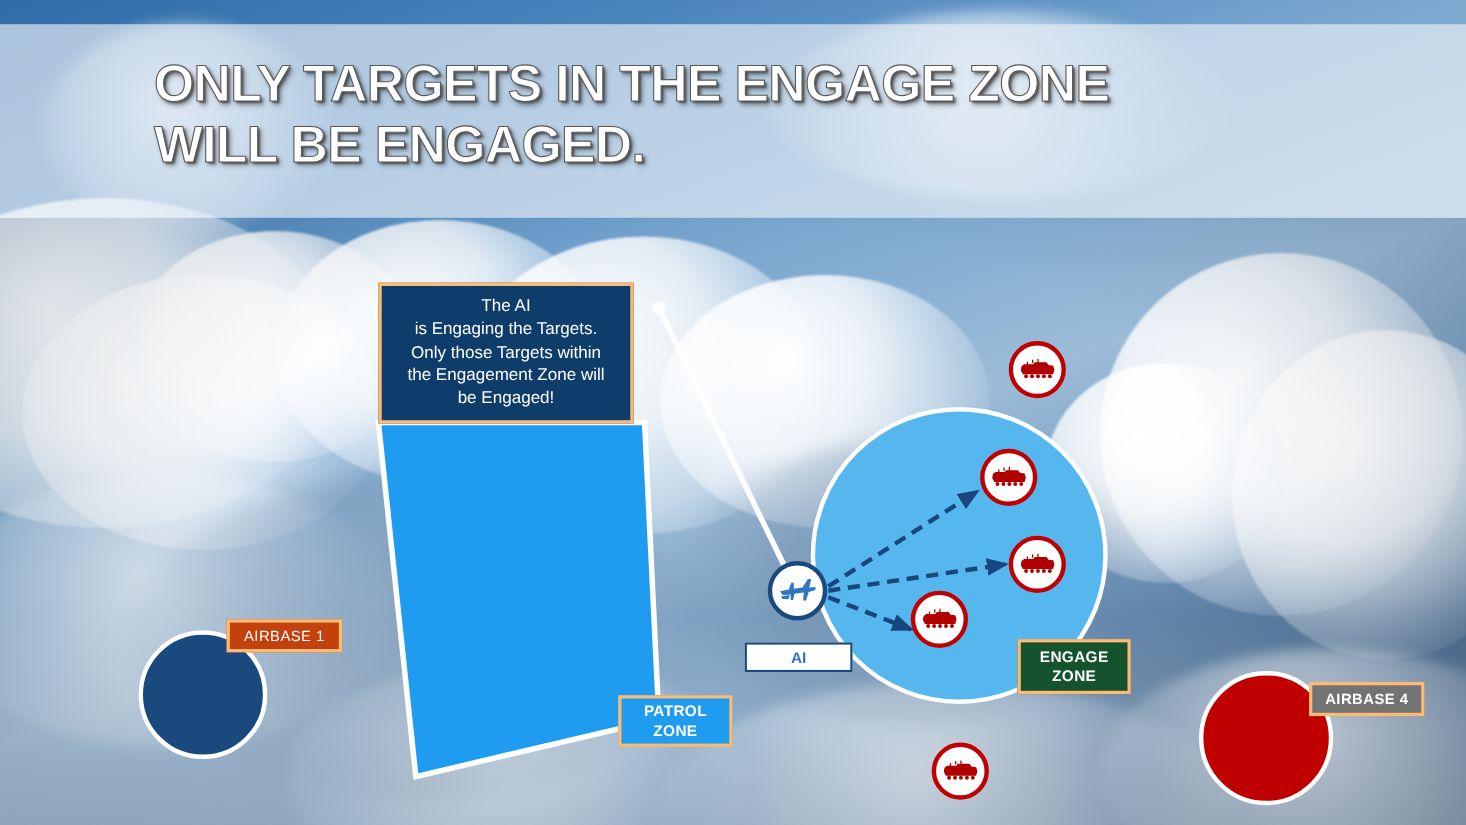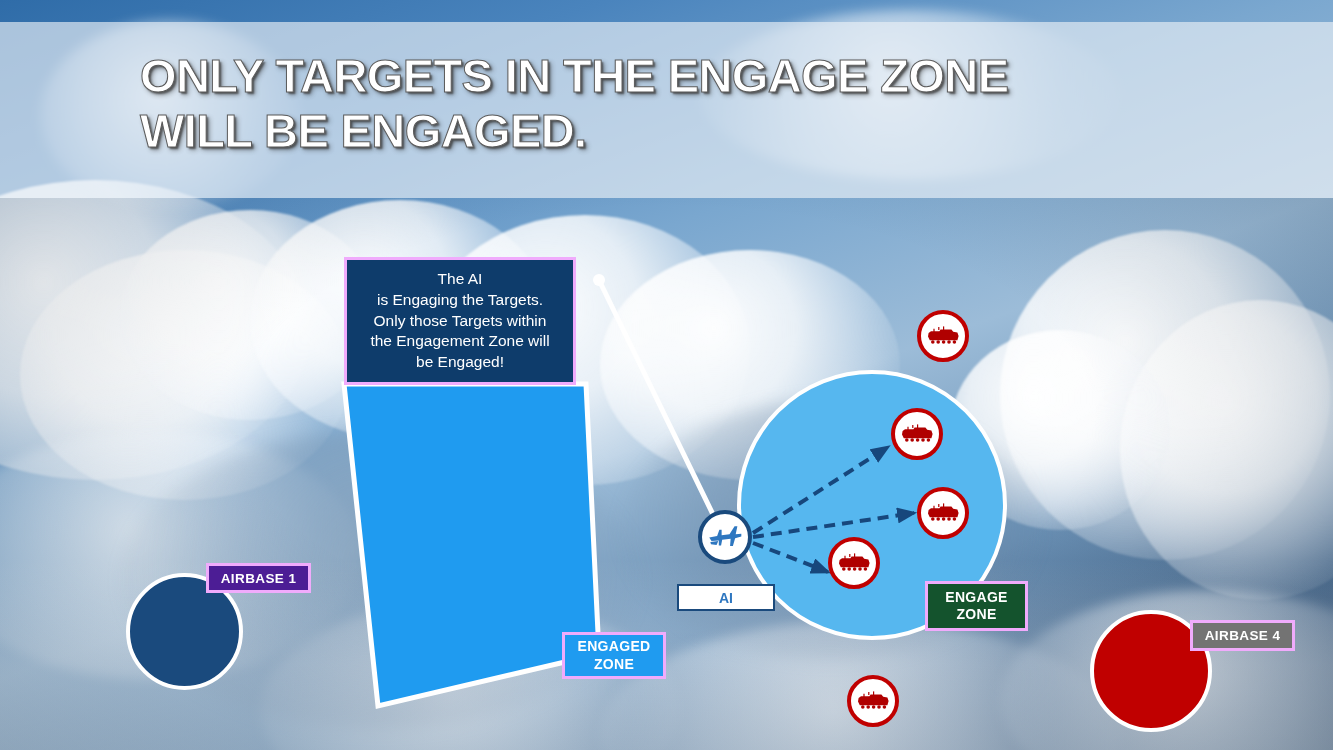--- a/index.html
+++ b/index.html
@@ -110,42 +110,42 @@
   .marker.target {
     border: 4px solid #c00000;
     width: 52px; height: 52px;
   }
   .marker svg { display: block; }
 
   
   .callout {
     position: absolute;
     box-sizing: border-box;
-    border: 3px solid #f0abfc;
+    border: 3px solid #fdba74;
     color: #ffffff;
     text-align: center;
     display: flex;
     align-items: center;
     justify-content: center;
     white-space: pre-line;
   }
   #callout-info {
     left: 344px; top: 257px;
     width: 232px; height: 128px;
     background: #0e3c6b;
     font-size: 15.5px;
     line-height: 1.33;
     padding: 4px 8px;
   }
   #label-airbase-1 {
     left: 206px; top: 563px;
     width: 105px; height: 30px;
-    background: #4c1d95;
+    background: #c2410c;
     font-size: 13.5px;
-    font-weight: bold;
+    font-weight: normal;
     letter-spacing: 0.4px;
   }
   #label-airbase-4 {
     left: 1190px; top: 620px;
     width: 105px; height: 31px;
     background: #737373;
     font-size: 13.5px;
     font-weight: bold;
     letter-spacing: 0.4px;
   }
@@ -329,21 +329,21 @@
   <div class="callout" id="callout-info">The AI
 is Engaging the Targets.
 Only those Targets within
 the Engagement Zone will
 be Engaged!</div>
 
   <div class="callout" id="label-airbase-1">AIRBASE 1</div>
 
   <div class="callout" id="label-airbase-4">AIRBASE 4</div>
 
-  <div class="callout" id="label-patrol-zone">ENGAGED
+  <div class="callout" id="label-patrol-zone">PATROL
 ZONE</div>
 
   <div class="callout" id="label-engage-zone">ENGAGE
 ZONE</div>
 
   <div class="callout" id="label-ai">AI</div>
 
 </div>
 
 </body></html>

